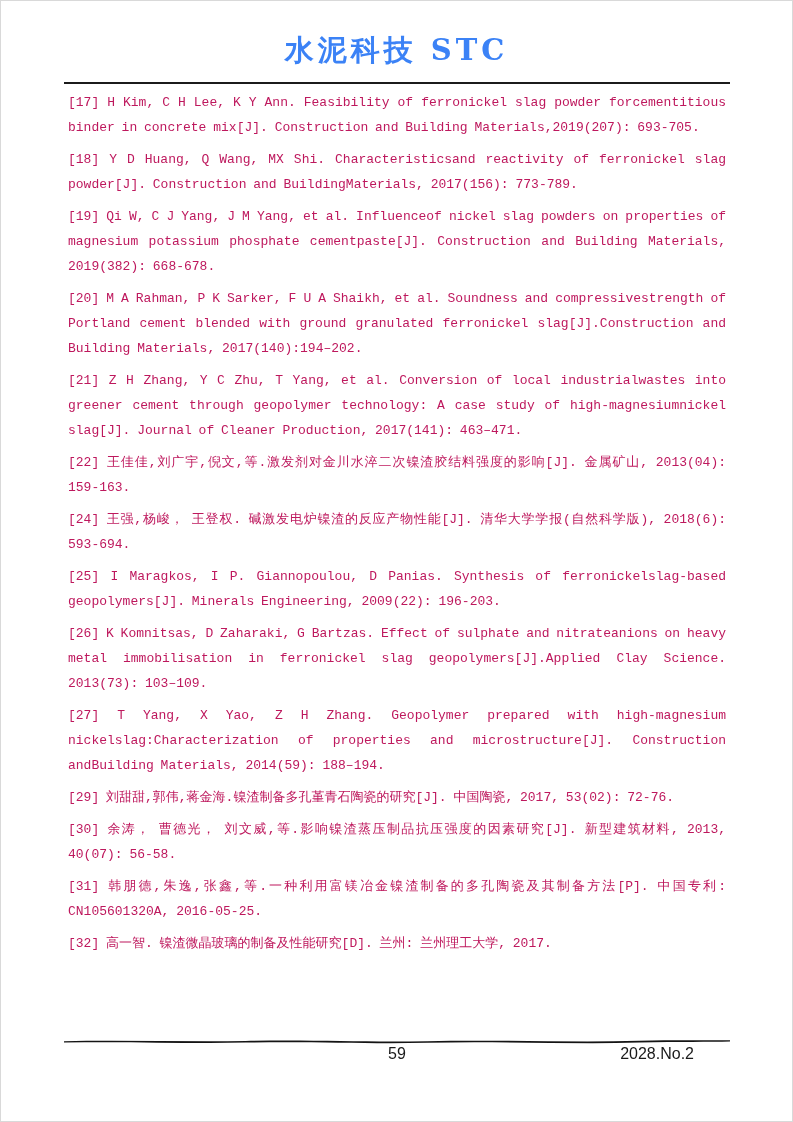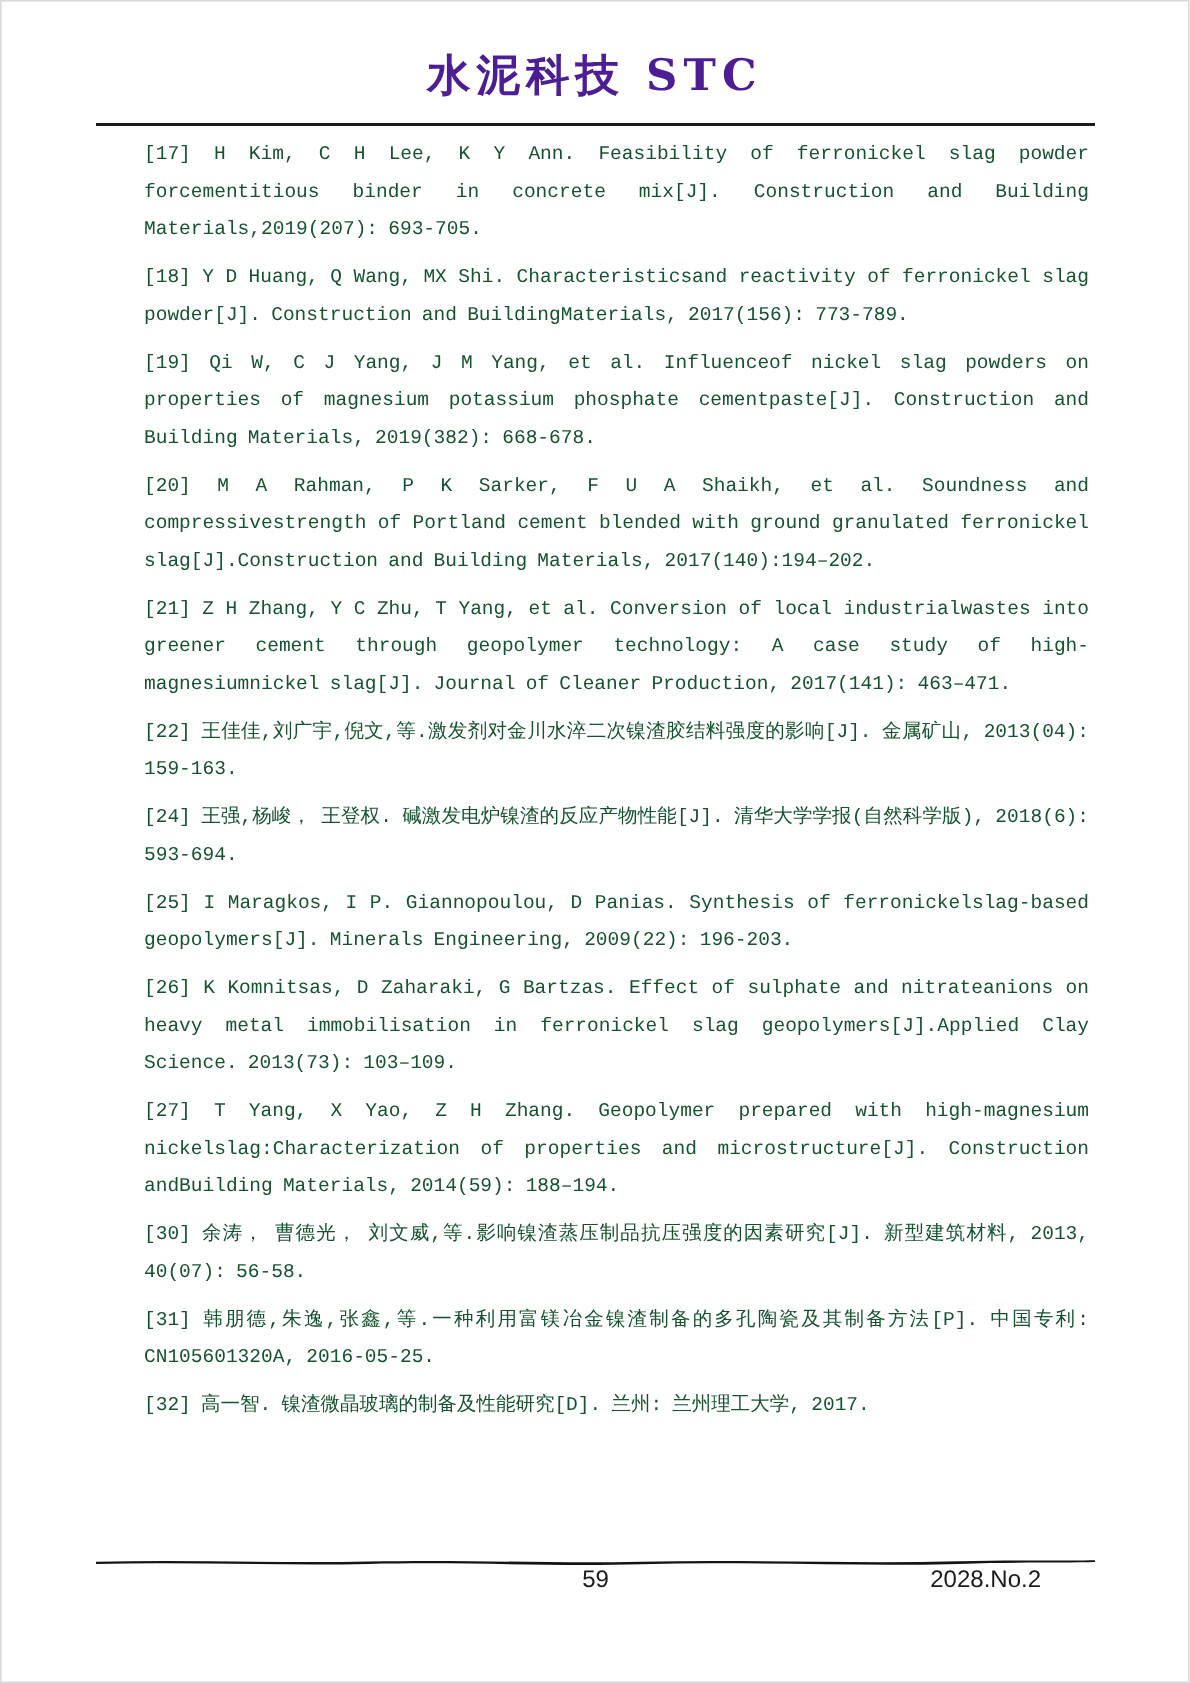--- a/index.html
+++ b/index.html
@@ -23,42 +23,41 @@
     top: 30px;
     left: 64px;
     right: 64px;
     text-align: center;
   }
   .header-title {
     font-family: "DejaVu Serif", "Liberation Serif", serif;
     font-size: 29px;
     font-weight: 600;
     letter-spacing: 4px;
-    color: #4c1d95;
+    color: #3b82f6;
     white-space: nowrap;
   }
   .header-rule {
     position: absolute;
     top: 81px;
     left: 63px;
     right: 62px;
     height: 0;
     border-top: 2px solid #1b1b1b;
   }
   .refs {
     position: absolute;
     top: 89px;
     left: 67px;
     right: 66px;
     font-family: "Liberation Mono", "DejaVu Sans Mono", monospace;
     font-size: 13px;
     line-height: 25px;
     text-align: justify;
-    color: #14532d;
-    margin-left: 28px;
+    color: #be185d;
   }
   .refs p {
     margin: 0 0 7px 0;
     word-spacing: -1px;
   }
   .footer-ornament {
     position: absolute;
     left: 63px;
     right: 62px;
     top: 1037px;
@@ -106,20 +105,21 @@
     <p>[17] H Kim, C H Lee, K Y Ann. Feasibility of ferronickel slag powder forcementitious binder in concrete mix[J]. Construction and Building Materials,2019(207): 693-705.</p>
     <p>[18] Y D Huang, Q Wang, MX Shi. Characteristicsand reactivity of ferronickel slag powder[J]. Construction and BuildingMaterials, 2017(156): 773-789.</p>
     <p>[19] Qi W, C J Yang, J M Yang, et al. Influenceof nickel slag powders on properties of magnesium potassium phosphate cementpaste[J]. Construction and Building Materials, 2019(382): 668-678.</p>
     <p>[20] M A Rahman, P K Sarker, F U A Shaikh, et al. Soundness and compressivestrength of Portland cement blended with ground granulated ferronickel slag[J].Construction and Building Materials, 2017(140):194–202.</p>
     <p>[21] Z H Zhang, Y C Zhu, T Yang, et al. Conversion of local industrialwastes into greener cement through geopolymer technology: A case study of high-magnesiumnickel slag[J]. Journal of Cleaner Production, 2017(141): 463–471.</p>
     <p>[22] 王佳佳,刘广宇,倪文,等.激发剂对金川水淬二次镍渣胶结料强度的影响[J].  金属矿山, 2013(04): 159-163.</p>
     <p>[24] 王强,杨峻， 王登权.  碱激发电炉镍渣的反应产物性能[J].  清华大学学报(自然科学版), 2018(6): 593-694.</p>
     <p>[25] I Maragkos, I P. Giannopoulou, D Panias. Synthesis of ferronickelslag-based geopolymers[J]. Minerals Engineering, 2009(22): 196-203.</p>
     <p>[26] K Komnitsas, D Zaharaki, G Bartzas. Effect of sulphate and nitrateanions on heavy metal immobilisation in ferronickel slag geopolymers[J].Applied Clay Science. 2013(73): 103–109.</p>
     <p>[27] T Yang, X Yao, Z H Zhang. Geopolymer prepared with high-magnesium nickelslag:Characterization of properties and microstructure[J]. Construction andBuilding Materials, 2014(59): 188–194.</p>
+    <p>[29] 刘甜甜,郭伟,蒋金海.镍渣制备多孔堇青石陶瓷的研究[J].  中国陶瓷, 2017, 53(02): 72-76.</p>
     <p>[30] 余涛， 曹德光， 刘文威,等.影响镍渣蒸压制品抗压强度的因素研究[J].  新型建筑材料, 2013, 40(07): 56-58.</p>
     <p>[31] 韩朋德,朱逸,张鑫,等.一种利用富镁冶金镍渣制备的多孔陶瓷及其制备方法[P].  中国专利: CN105601320A, 2016-05-25.</p>
     <p>[32] 高一智. 镍渣微晶玻璃的制备及性能研究[D].  兰州: 兰州理工大学, 2017.</p>
   </div>
 
   <div class="footer-ornament">
     <svg viewBox="0 0 660 7" preserveAspectRatio="none" aria-hidden="true">
       <path d="M0,3.2
                C 60,1.6 120,4.2 180,3.0
                C 250,1.6 300,4.6 360,3.2

